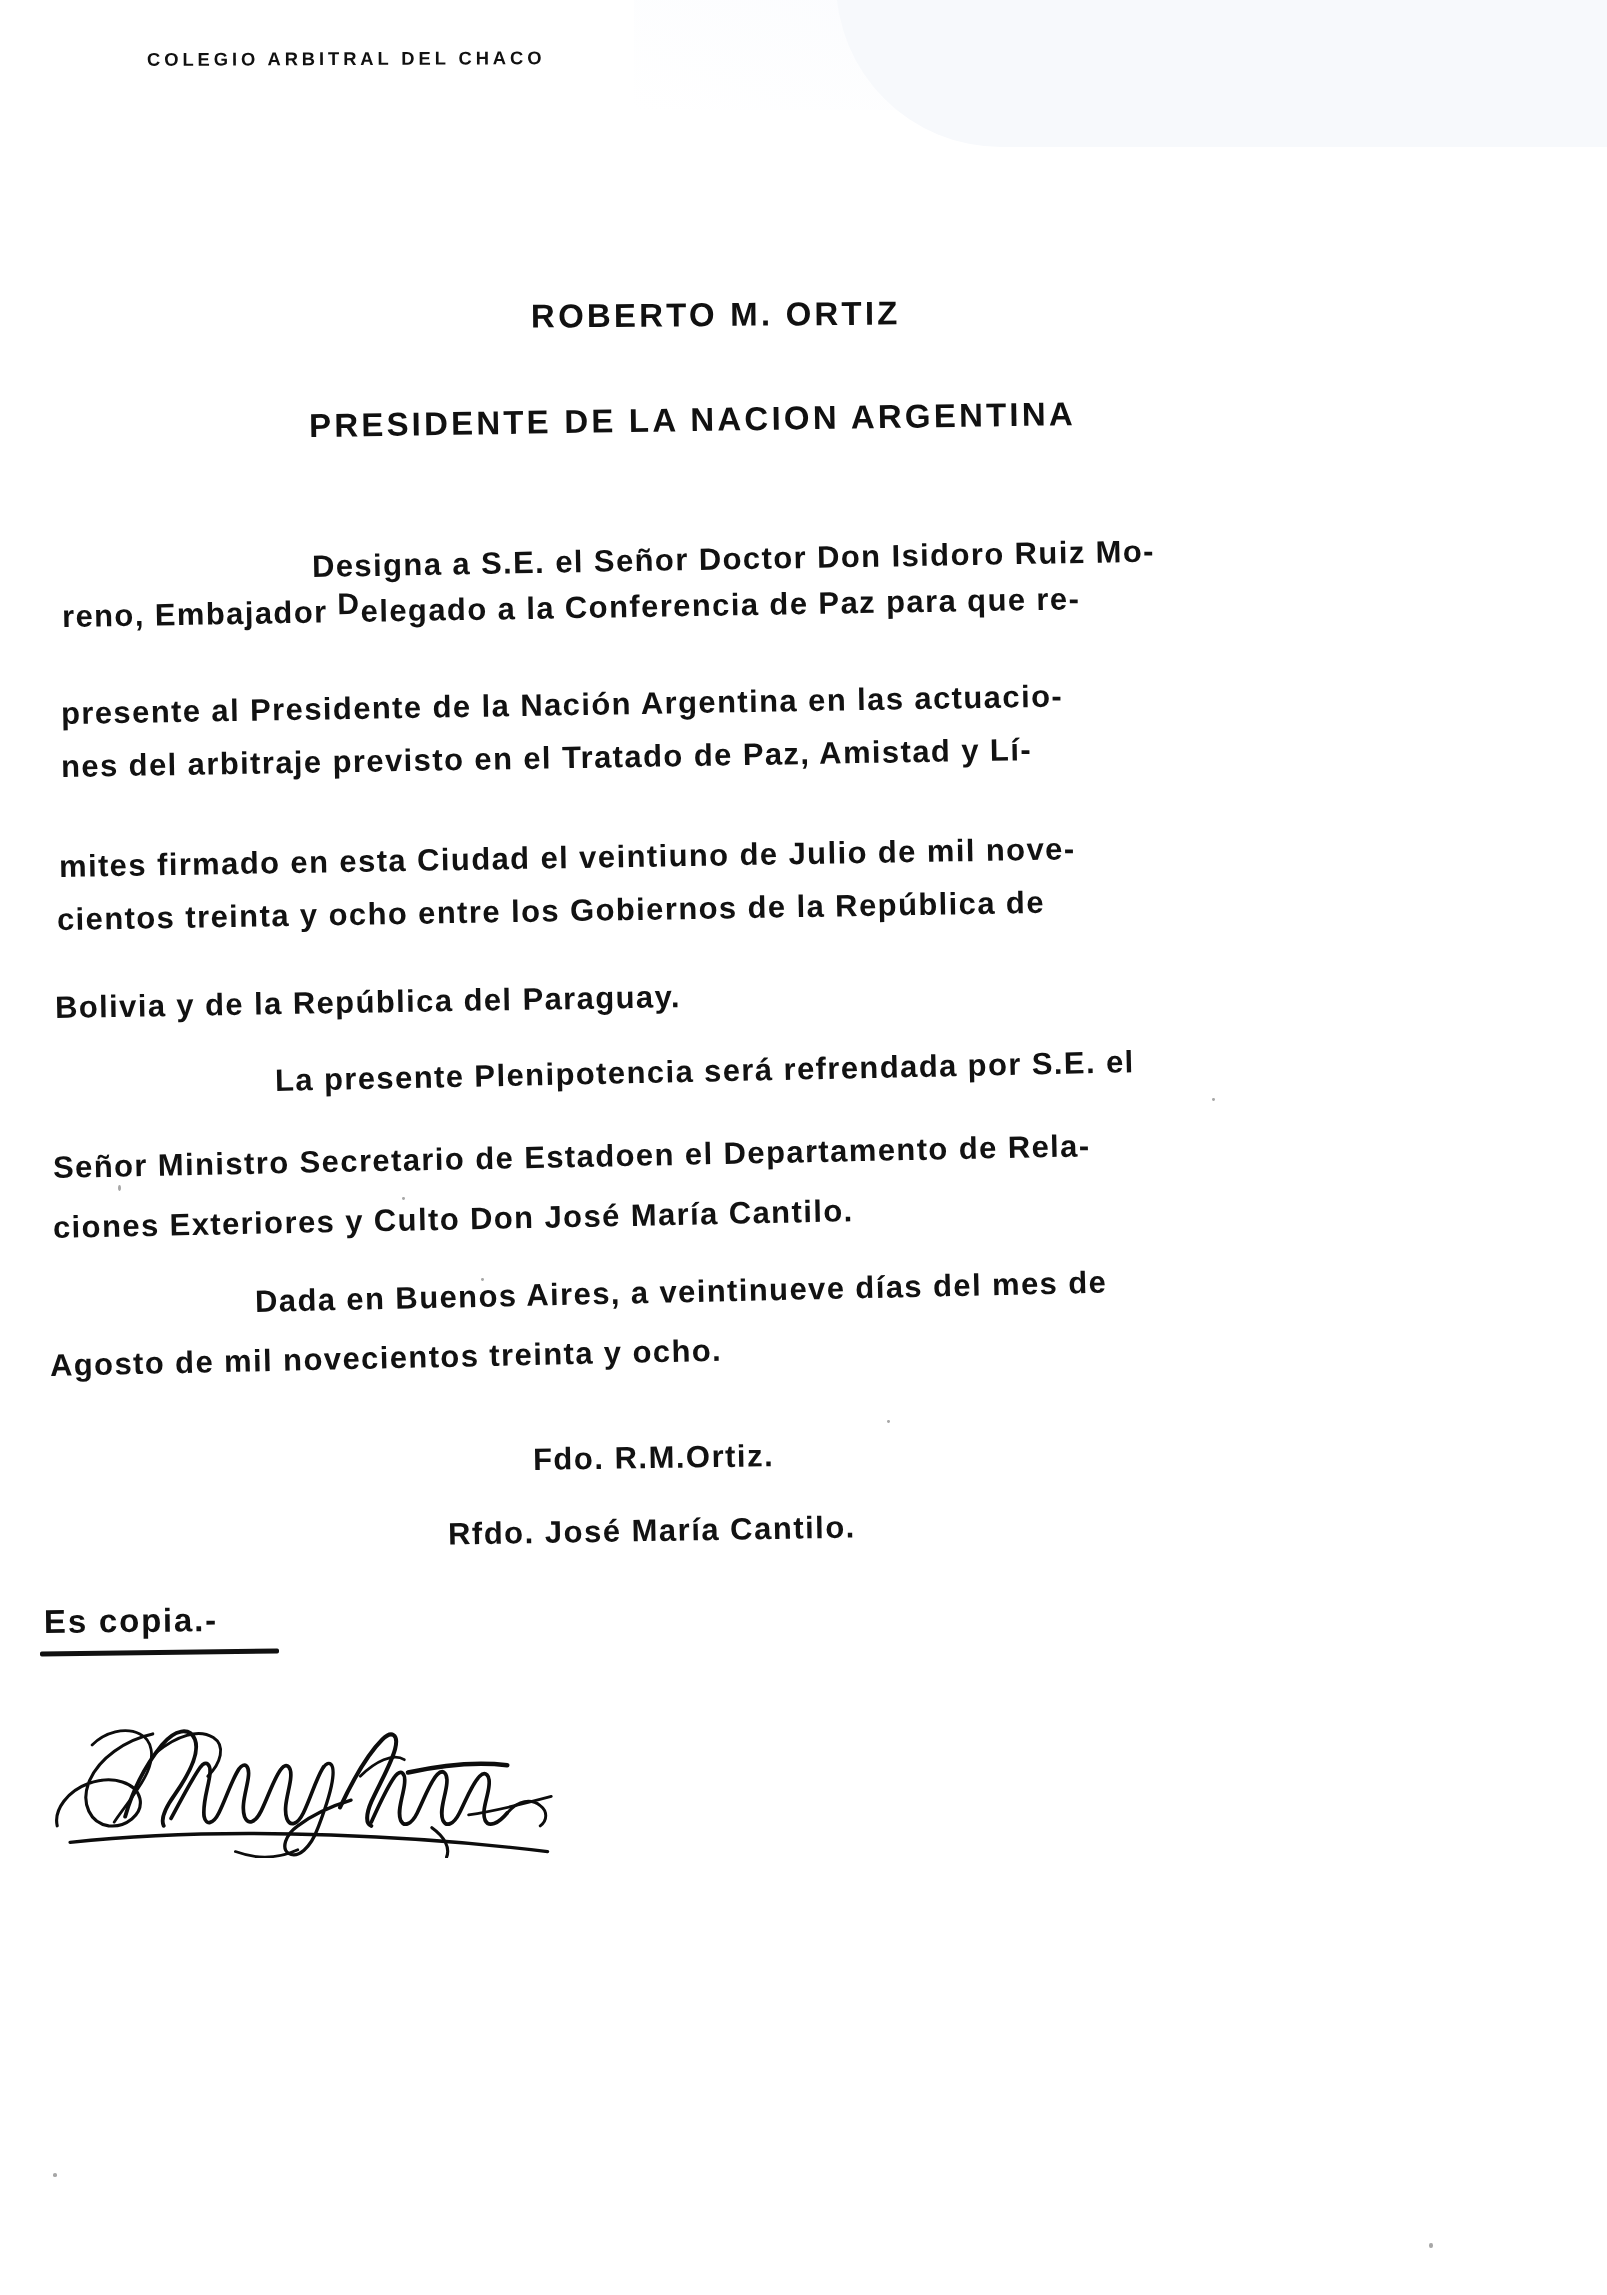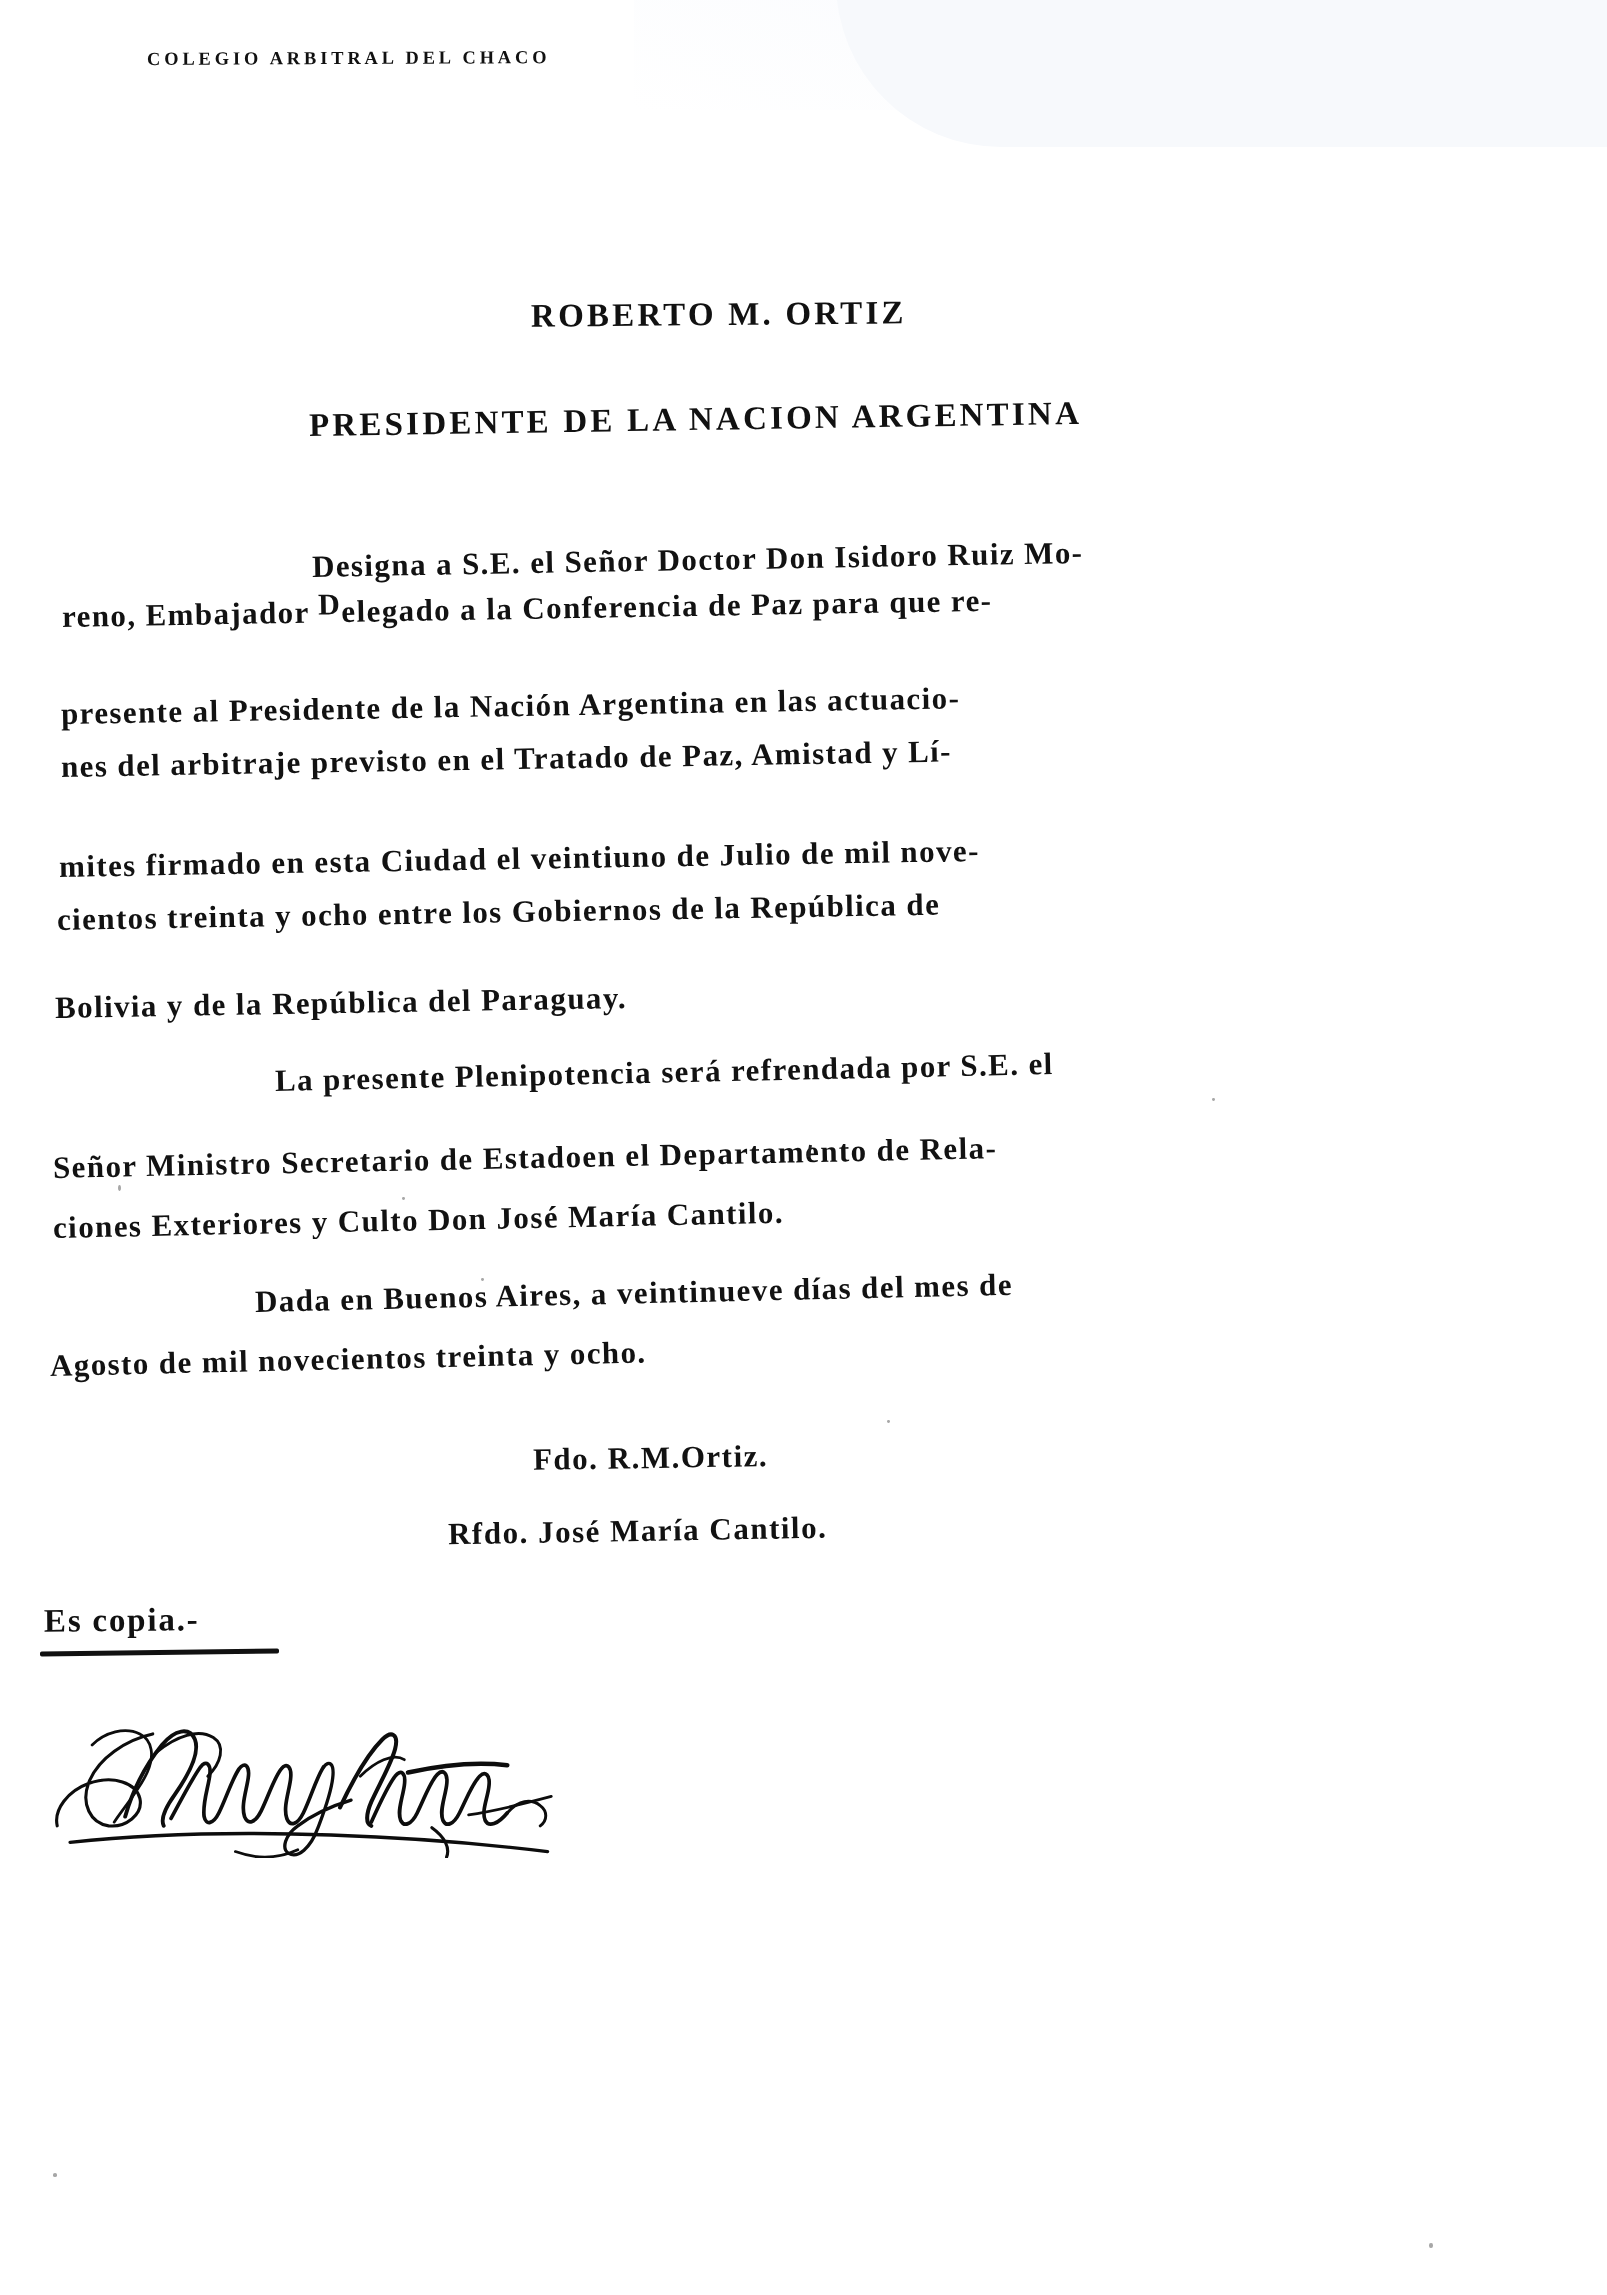--- a/index.html
+++ b/index.html
@@ -7,21 +7,21 @@
     padding: 0;
     background: #ffffff;
   }
 
   .page {
     position: relative;
     width: 1607px;
     height: 2296px;
     background: #ffffff;
     overflow: hidden;
-    font-family: Liberation Serif, serif;
+    font-family: Liberation Sans, sans-serif;
     color: #0b0b0b;
     -webkit-font-smoothing: none;
   }
 
   
   .scan-tint {
     position: absolute;
     top: -37px;
     right: -55px;
     width: 826px;

